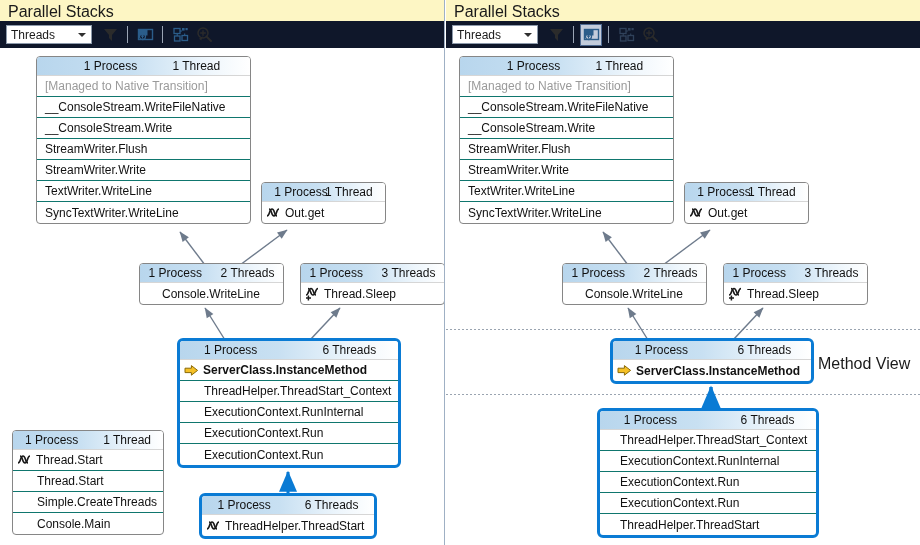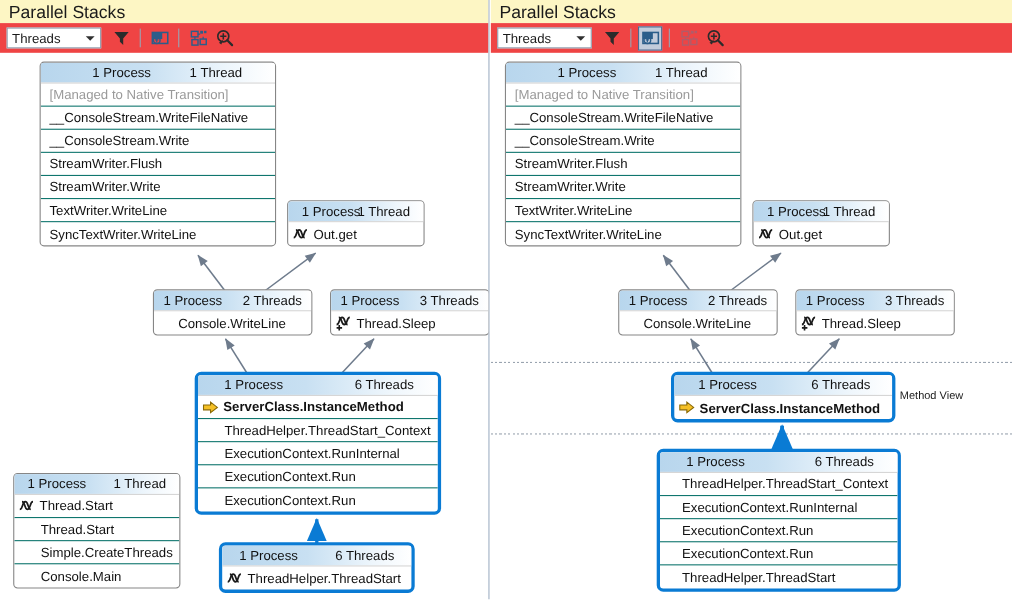--- a/index.html
+++ b/index.html
@@ -21,21 +21,21 @@
   .titlebar {
     position: absolute; left: 0; top: 0; height: 21px; width: 100%;
     background: #fdf6c4;
     font-size: 16px; color: #1a1a1a;
     padding: 3px 0 0 8px;
     white-space: nowrap;
   }
   
   .toolbar {
     position: absolute; left: 0; top: 21px; height: 27px; width: 100%;
-    background: #ef4444;
+    background: #0f172a;
     display: flex; align-items: center; padding-left: 6px;
   }
   .combo {
     position: relative;
     width: 86px; height: 19px;
     background: #ffffff;
     border: 1px solid #8d9aab;
     font-size: 12px; color: #1a1a1a;
     padding: 2px 0 0 4px;
     white-space: nowrap;
@@ -107,21 +107,21 @@
   
   .ico-threads { width: 16px; height: 14px; margin-right: 3px; flex: none; }
   .ico-arrow   { width: 15px; height: 13px; margin-right: 4px; flex: none; }
 
   
   .links { position: absolute; left: 0; top: 0; width: 100%; height: 545px; z-index: 2; }
 
   
   .mv-label {
     position: absolute;
-    font-size: 10px; color: #1a1a1a;
+    font-size: 16px; color: #1a1a1a;
     white-space: nowrap;
     z-index: 3;
   }
   .dotline {
     position: absolute; height: 1px;
     background-image: repeating-linear-gradient(to right,#9aa4b0 0,#9aa4b0 2px,transparent 2px,transparent 4px);
     z-index: 1;
   }
 </style>
 </head>

